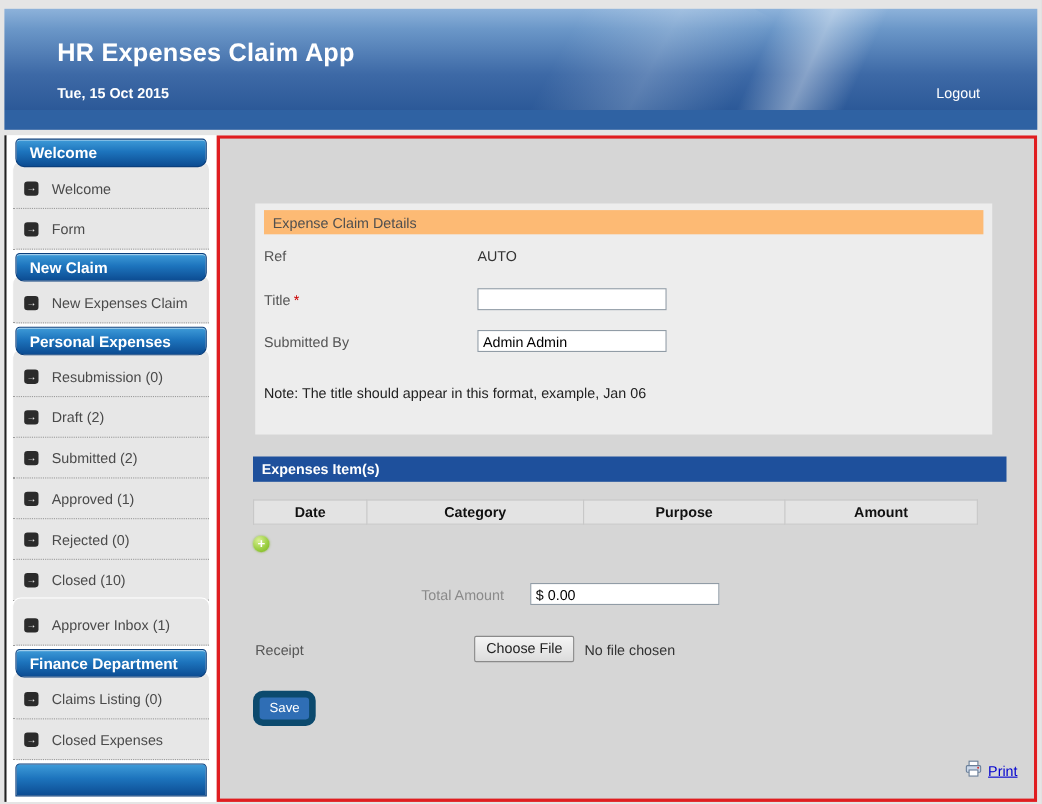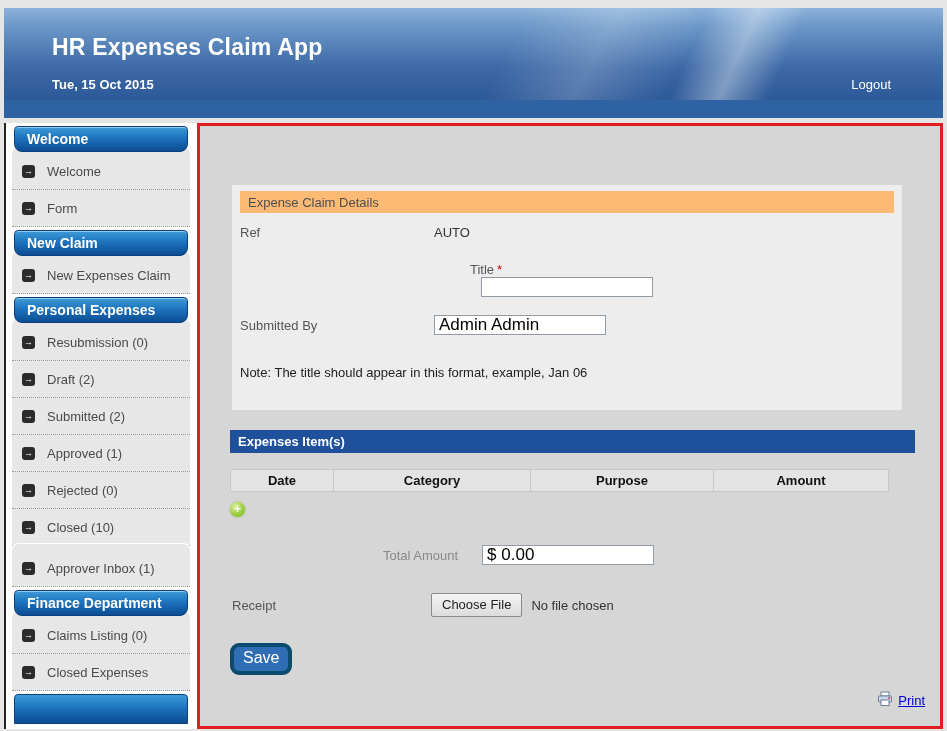--- a/index.html
+++ b/index.html
@@ -62,28 +62,28 @@
   }
 
   
   .main {
     flex:1; position:relative; border:3px solid #e01d20; background:#d6d6d6; overflow:hidden;
   }
   .details-panel { margin:59px 38px 0 32px; background:#ededed; padding:6px 8px 30px 8px; }
   .panel-header { background:#fdba74; color:#4f4f4f; font-weight:normal; font-size:13px; padding:4px 8px; height:22px; }
   .form-row { display:flex; align-items:center; padding-left:0; }
   .row-ref { margin-top:12px;align-items:flex-end; }
-  .row-title { margin-top:22px;flex-direction:column; }
+  .row-title { margin-top:22px; }
   .row-subm { margin-top:18px; }
   .form-label { width:194px; color:#555; flex-shrink:0; }
   .req { color:#cc0000; margin-left:3px; }
   .static-value { color:#333; }
   .text-input {
     width:172px; height:20px; border:1px solid #919ca6; background:#fff;
-    font-family:"Liberation Sans", sans-serif; font-size:17px; padding:0 4px; color:#000;
+    font-family:"Liberation Sans", sans-serif; font-size:13px; padding:0 4px; color:#000;
   }
   .note-text { margin-top:30px; color:#222; }
 
   .items-bar {
     margin:20px 25px 0 30px; height:23px; background:#1e509c; color:#fff;
     font-weight:bold; font-size:13px; padding:4px 8px;
   }
   .items-table { margin:16px 0 0 30px; border-collapse:collapse; table-layout:fixed; }
   .items-table th {
     background:#e3e3e3; border:1px solid #c8c8c8; font-size:13px; font-weight:bold;
@@ -104,22 +104,22 @@
   .receipt-row { display:flex; align-items:center; margin:28px 0 0 32px; }
   .receipt-label { width:199px; color:#555; flex-shrink:0; }
   .file-btn {
     border:1px solid #8a8a8a; border-radius:2px; background:linear-gradient(180deg,#f5f5f5,#dcdcdc);
     padding:3px 10px 4px; font-size:13px; color:#222; cursor:pointer;
     font-family:"Liberation Sans", sans-serif;
   }
   .file-status { margin-left:9px; color:#333; }
 
   .save-btn {
-    margin:26px 0 0 30px; background:#2f6eb5; border:4px solid #0c4a6e; border-radius:9px;
-    color:#fff; font-size:16px; padding:2px 9px 4px; cursor:pointer;
+    margin:26px 0 0 30px; background:#2f6eb5; border:6px solid #0c4a6e; border-radius:9px;
+    color:#fff; font-size:12px; padding:2px 9px 4px; cursor:pointer;
     font-family:"Liberation Sans", sans-serif;
   }
 
   .print-area { position:absolute; right:15px; bottom:16px; display:flex; align-items:center; }
   .print-link { color:#0000d0; text-decoration:underline; margin-left:5px; cursor:pointer; font-size:13px; }
 </style>
 </head>
 <body>
 
 <div class="page">

